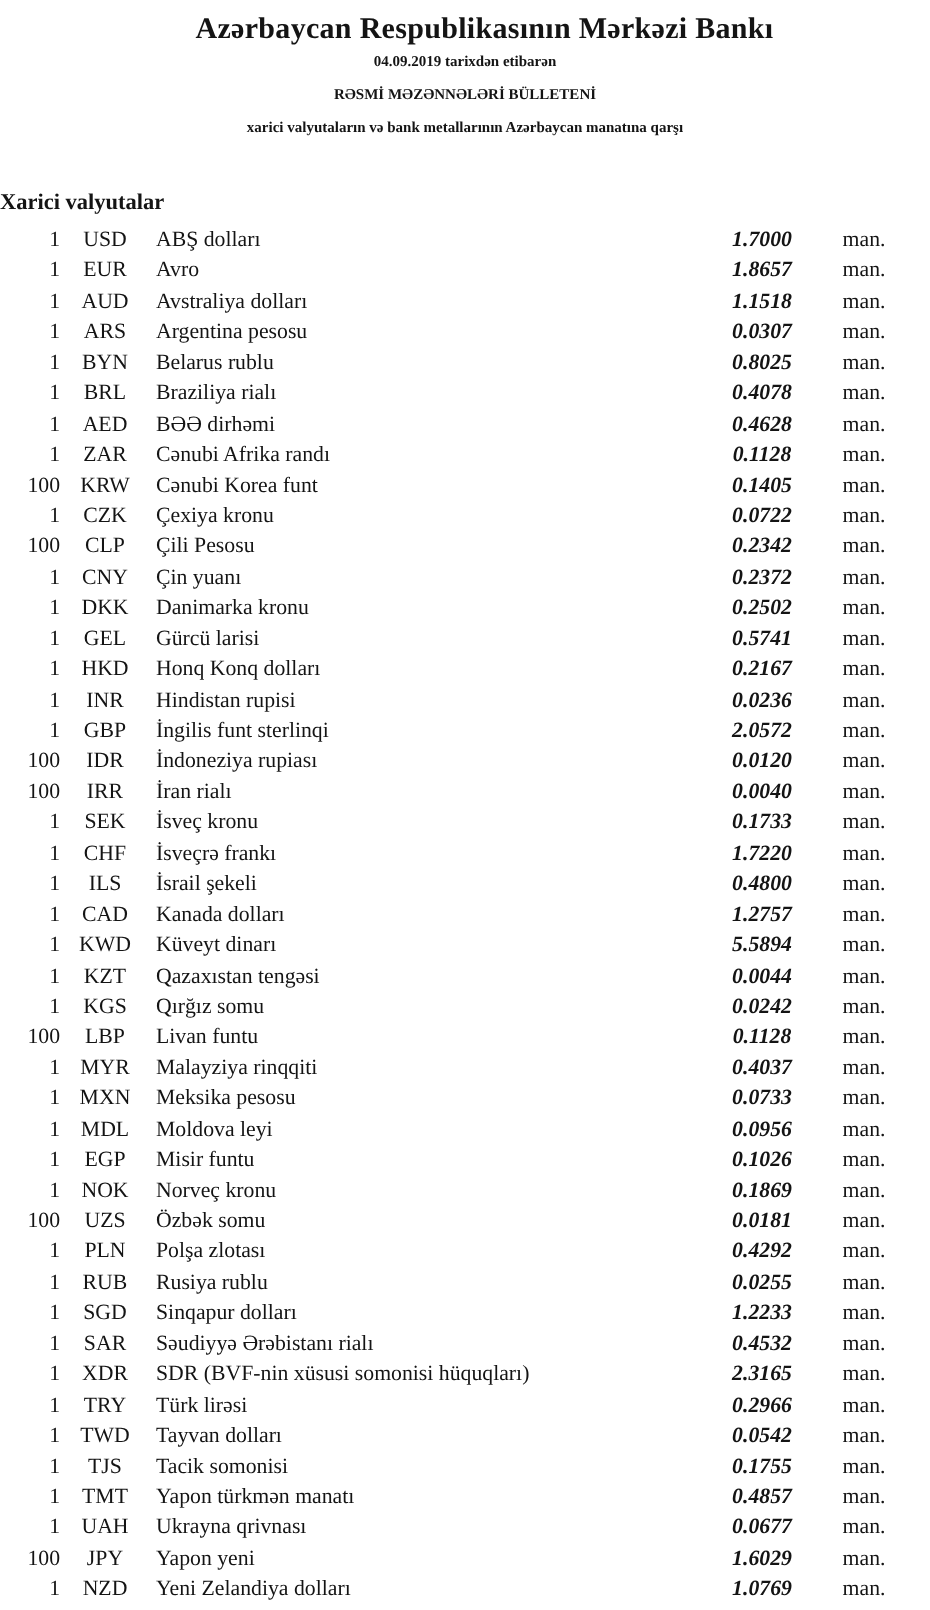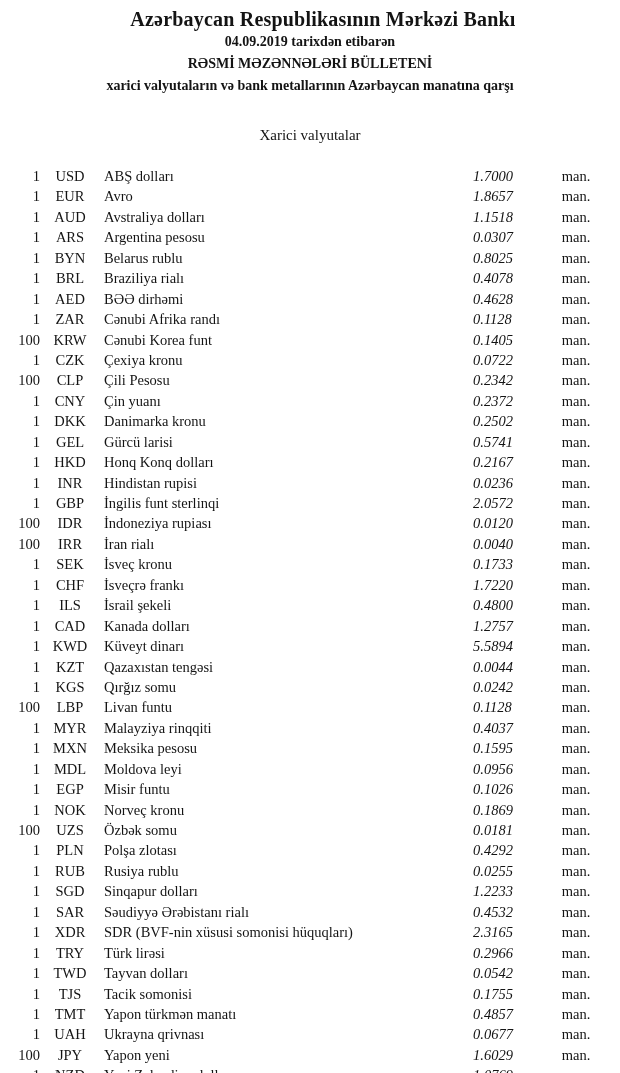--- a/index.html
+++ b/index.html
@@ -19,30 +19,30 @@
     padding-top: 7px;
   }
   .doc-title {
     font-size: 20px;
     font-weight: bold;
     line-height: 24px;
     letter-spacing: 0.2px;
     padding-left: 26px;
   }
   .doc-line {
-    font-size: 14px;
+    font-size: 10px;
     font-weight: bold;
     line-height: 22px;
   }
   .section-title {
-    text-align: center;
+    text-align: left;
     font-size: 15px;
-    font-weight: normal;
+    font-weight: bold;
     margin-top: 30px;
-    margin-bottom: 22px;
+    margin-bottom: 6px;
   }
   .rates-table {
     width: 620px;
   }
   .row {
     display: flex;
     align-items: baseline;
     height: 20.45px;
     font-size: 14.5px;
     line-height: 20.45px;
@@ -61,22 +61,22 @@
   .name {
     flex: 1 1 auto;
     text-align: left;
     padding-left: 10px;
     white-space: nowrap;
     overflow: hidden;
   }
   .rate {
     width: 70px;
     flex: 0 0 auto;
-    text-align: left;
-    font-weight: normal;
+    text-align: center;
+    font-weight: bold;
     font-style: italic;
   }
   .unit {
     width: 42px;
     flex: 0 0 auto;
     text-align: center;
     padding-left: 12px;
     margin-right: 23px;
   }
 </style>
@@ -314,21 +314,21 @@
     <span class="code">MYR</span>
     <span class="name">Malayziya rinqqiti</span>
     <span class="rate">0.4037</span>
     <span class="unit">man.</span>
   </div>
 
   <div class="row">
     <span class="qty">1</span>
     <span class="code">MXN</span>
     <span class="name">Meksika pesosu</span>
-    <span class="rate">0.1595</span>
+    <span class="rate">0.0733</span>
     <span class="unit">man.</span>
   </div>
 
   <div class="row">
     <span class="qty">1</span>
     <span class="code">MDL</span>
     <span class="name">Moldova leyi</span>
     <span class="rate">0.0956</span>
     <span class="unit">man.</span>
   </div>

